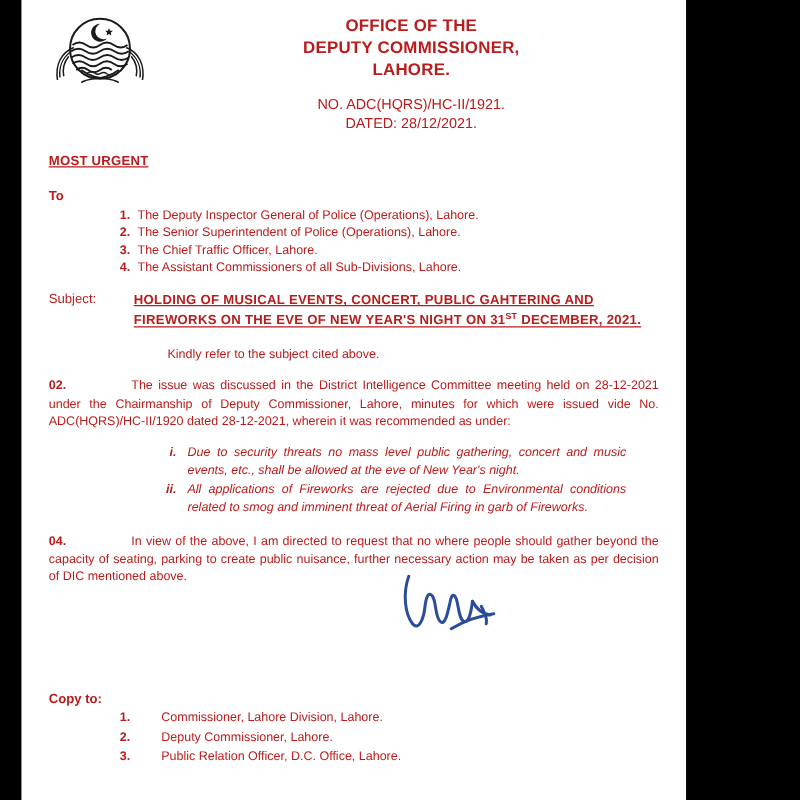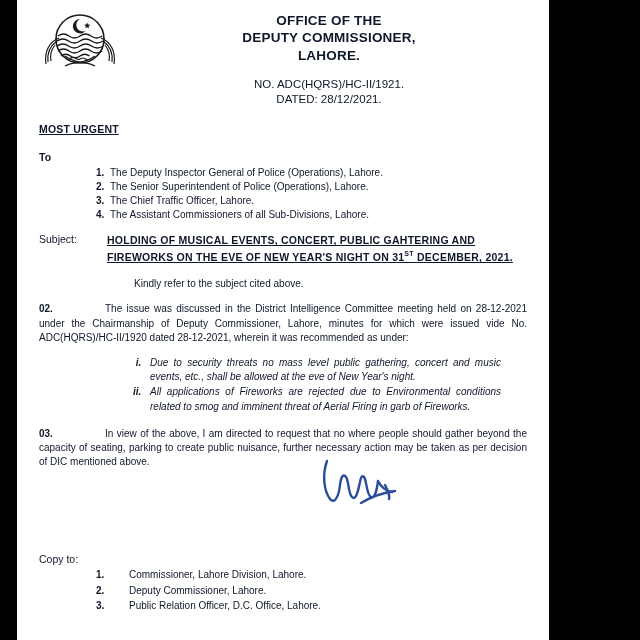--- a/index.html
+++ b/index.html
@@ -35,21 +35,21 @@
   .band-right { right: 0; width: 91px; }
 
   
   .page {
     position: absolute;
     left: 17px;
     top: 0;
     width: 532px;
     height: 640px;
     background: #ffffff;
-    color: #0f172a;
+    color: #b91c1c;
     overflow: hidden;
   }
 
   .page-inner {
     position: relative;
     padding: 6px 22px 0 22px;
     height: 100%;
     box-sizing: border-box;
   }
 
@@ -194,21 +194,21 @@
     width: 340px;
     text-align: center;
     font-weight: bold;
     font-size: 10.5px;
     line-height: 1.3;
   }
 
   
   .copy-label {
     margin-top: 14px;
-    font-weight: normal;
+    font-weight: bold;
     font-size: 10.5px;
   }
   ol.copylist {
     margin: 2px 0 0 0;
     padding-left: 68px;
     font-size: 10px;
     line-height: 1.55;
   }
   ol.copylist li { padding-left: 22px; }
   ol.copylist li::marker { font-weight: bold; }
@@ -297,21 +297,21 @@
       <div class="para">
         <span class="num">02.</span><span>The issue was discussed in the District Intelligence Committee meeting held on 28-12-2021 under the Chairmanship of Deputy Commissioner, Lahore, minutes for which were issued vide No. ADC(HQRS)/HC-II/1920 dated 28-12-2021, wherein it was recommended as under:</span>
       </div>
 
       <ol class="romans">
         <li>Due to security threats no mass level public gathering, concert and music events, etc., shall be allowed at the eve of New Year's night.</li>
         <li>All applications of Fireworks are rejected due to Environmental conditions related to smog and imminent threat of Aerial Firing in garb of Fireworks.</li>
       </ol>
 
       <div class="para">
-        <span class="num">03.</span><span>In view of the above, I am directed to request that no where people should gather beyond the capacity of seating, parking to create public nuisance, further necessary action may be taken as per decision of DIC mentioned above.</span>
+        <span class="num">04.</span><span>In view of the above, I am directed to request that no where people should gather beyond the capacity of seating, parking to create public nuisance, further necessary action may be taken as per decision of DIC mentioned above.</span>
       </div>
 
       <div class="sig-zone">
         <svg class="signature" viewBox="0 0 96 72">
           <g fill="none" stroke="#2b4b9b" stroke-width="2.4" stroke-linecap="round" stroke-linejoin="round">
             <path d="M12 14 C7 28 9 44 15 52 C20 58 24 48 25 38 C26 30 28 26 31 30 C34 34 33 46 37 50 C41 54 43 44 45 35 C46 29 48 27 50 32 C52 38 52 48 56 50 C60 52 62 42 63 34"></path>
             <path d="M63 34 C66 40 71 44 77 45"></path>
             <path d="M46 56 C56 50 66 46 80 44"></path>
             <path d="M70 38 C73 44 75 48 74 52"></path>
           </g>

